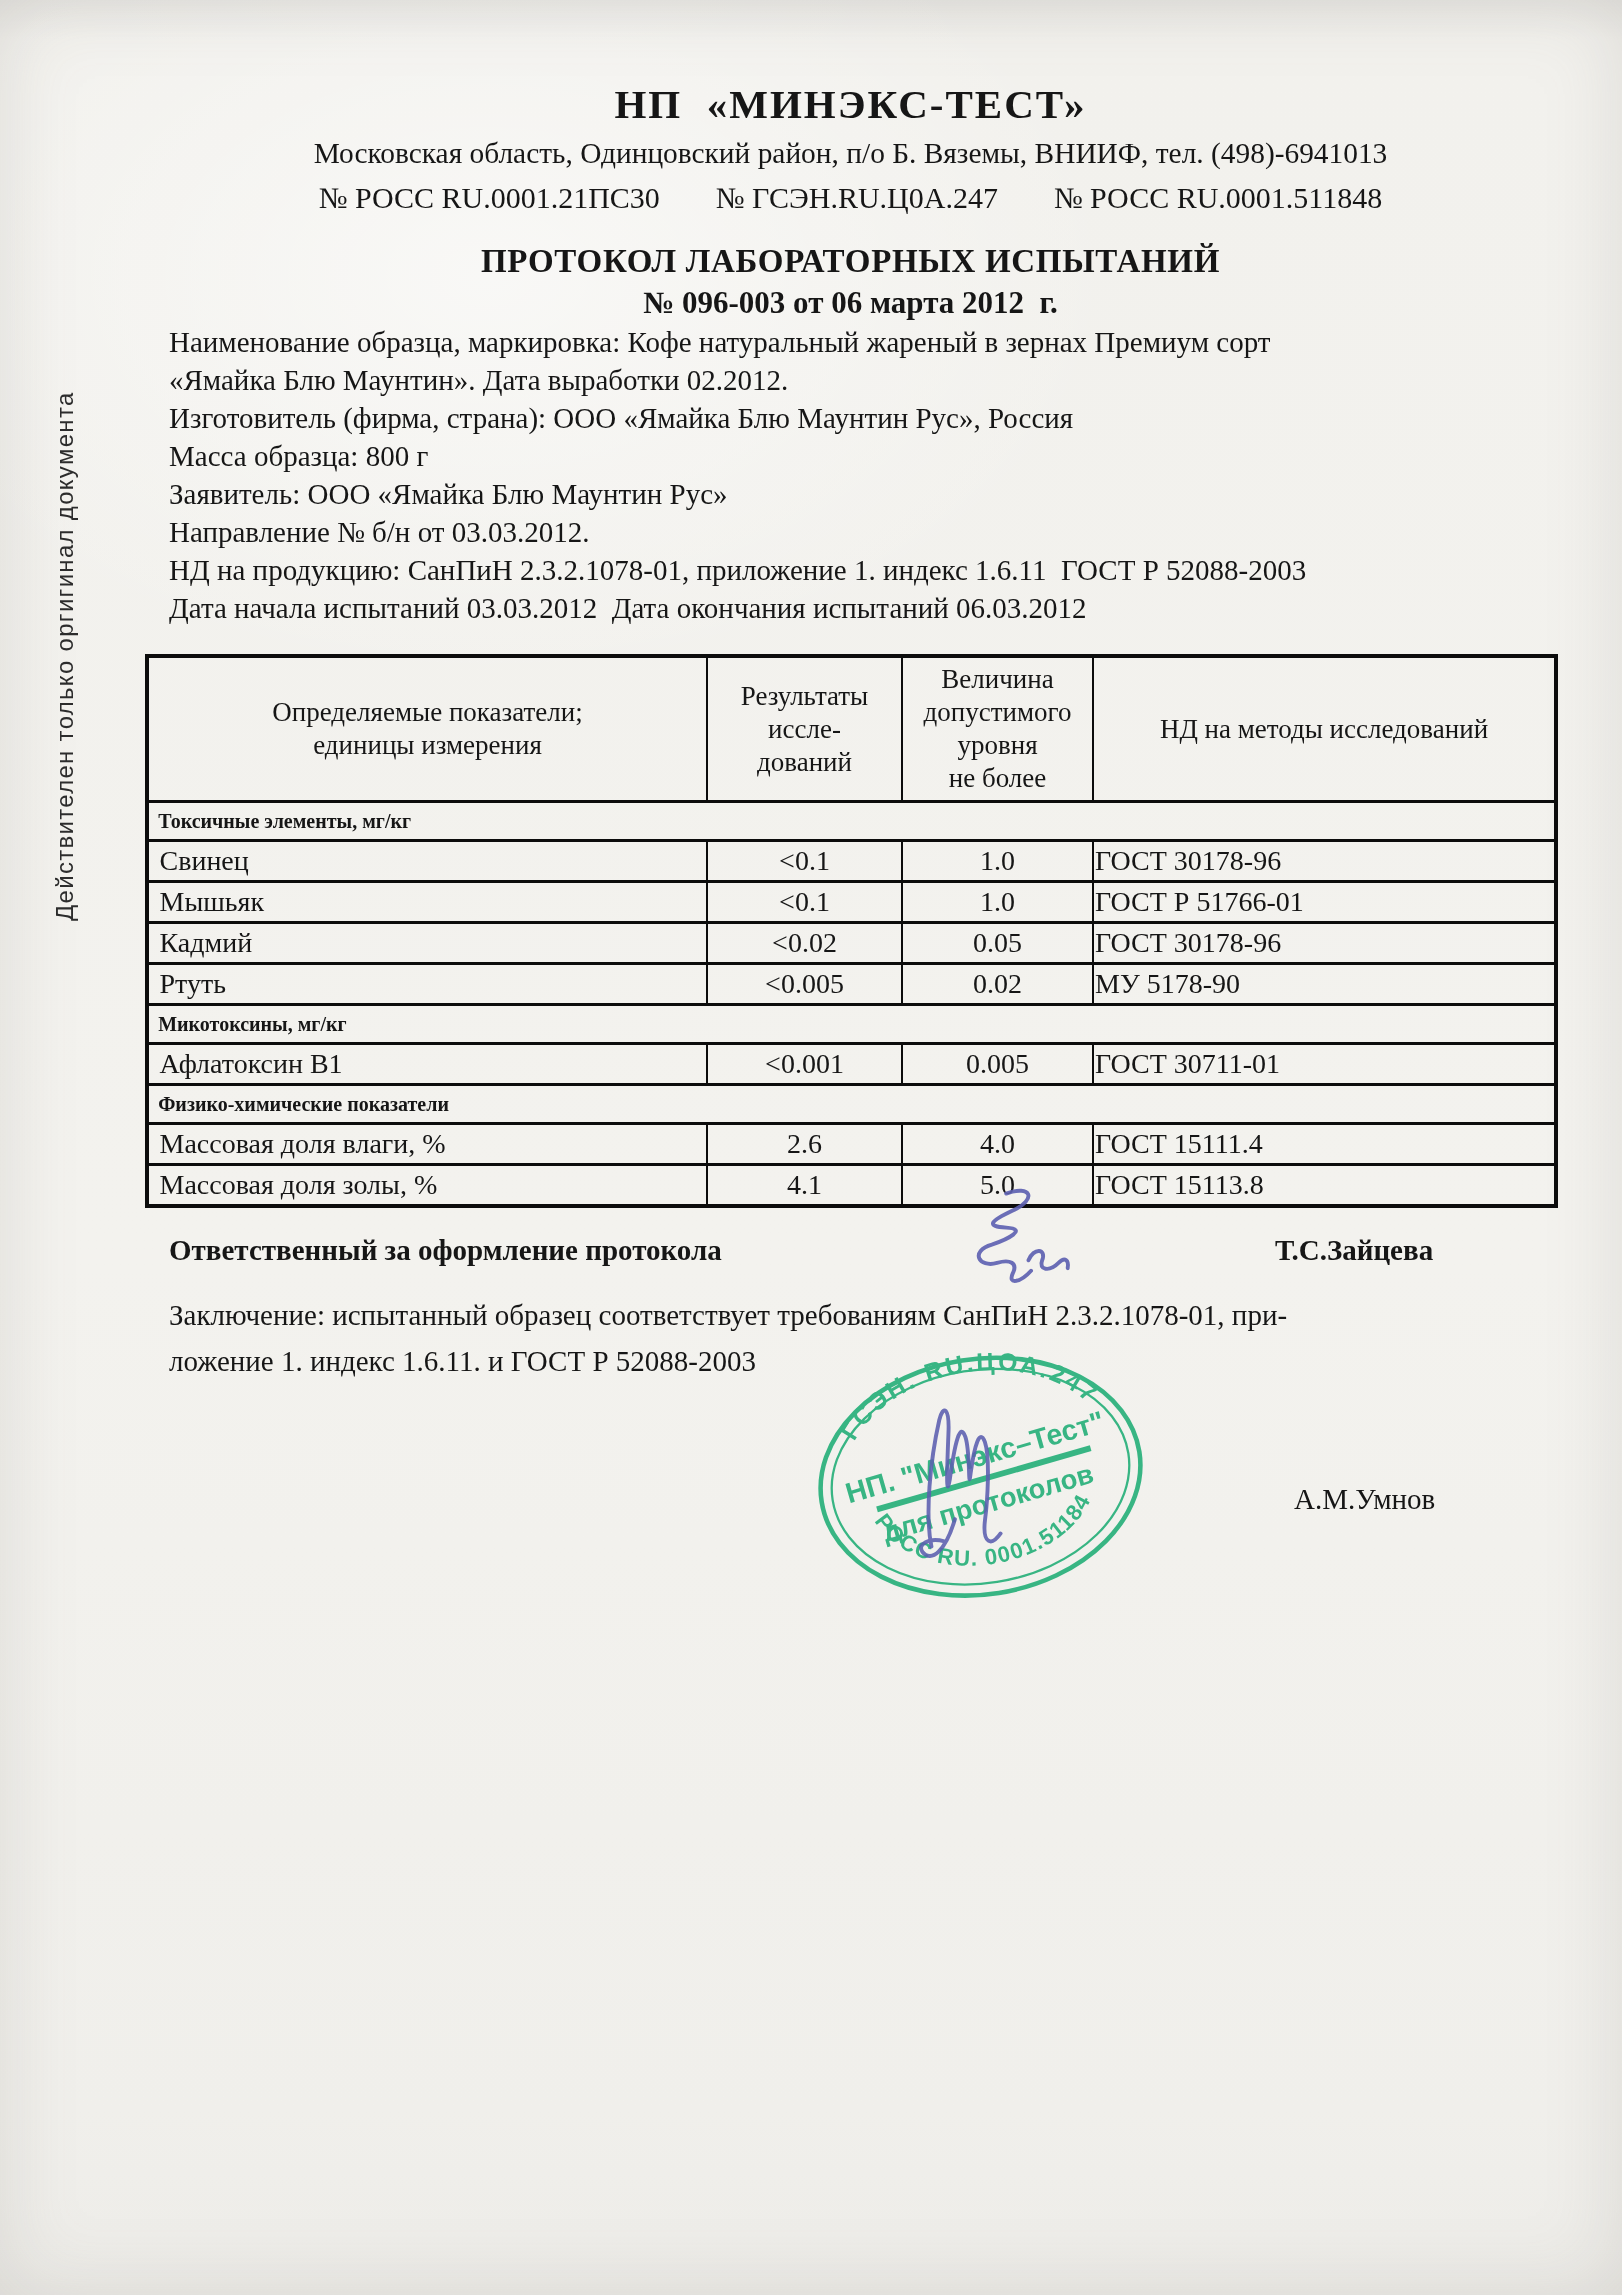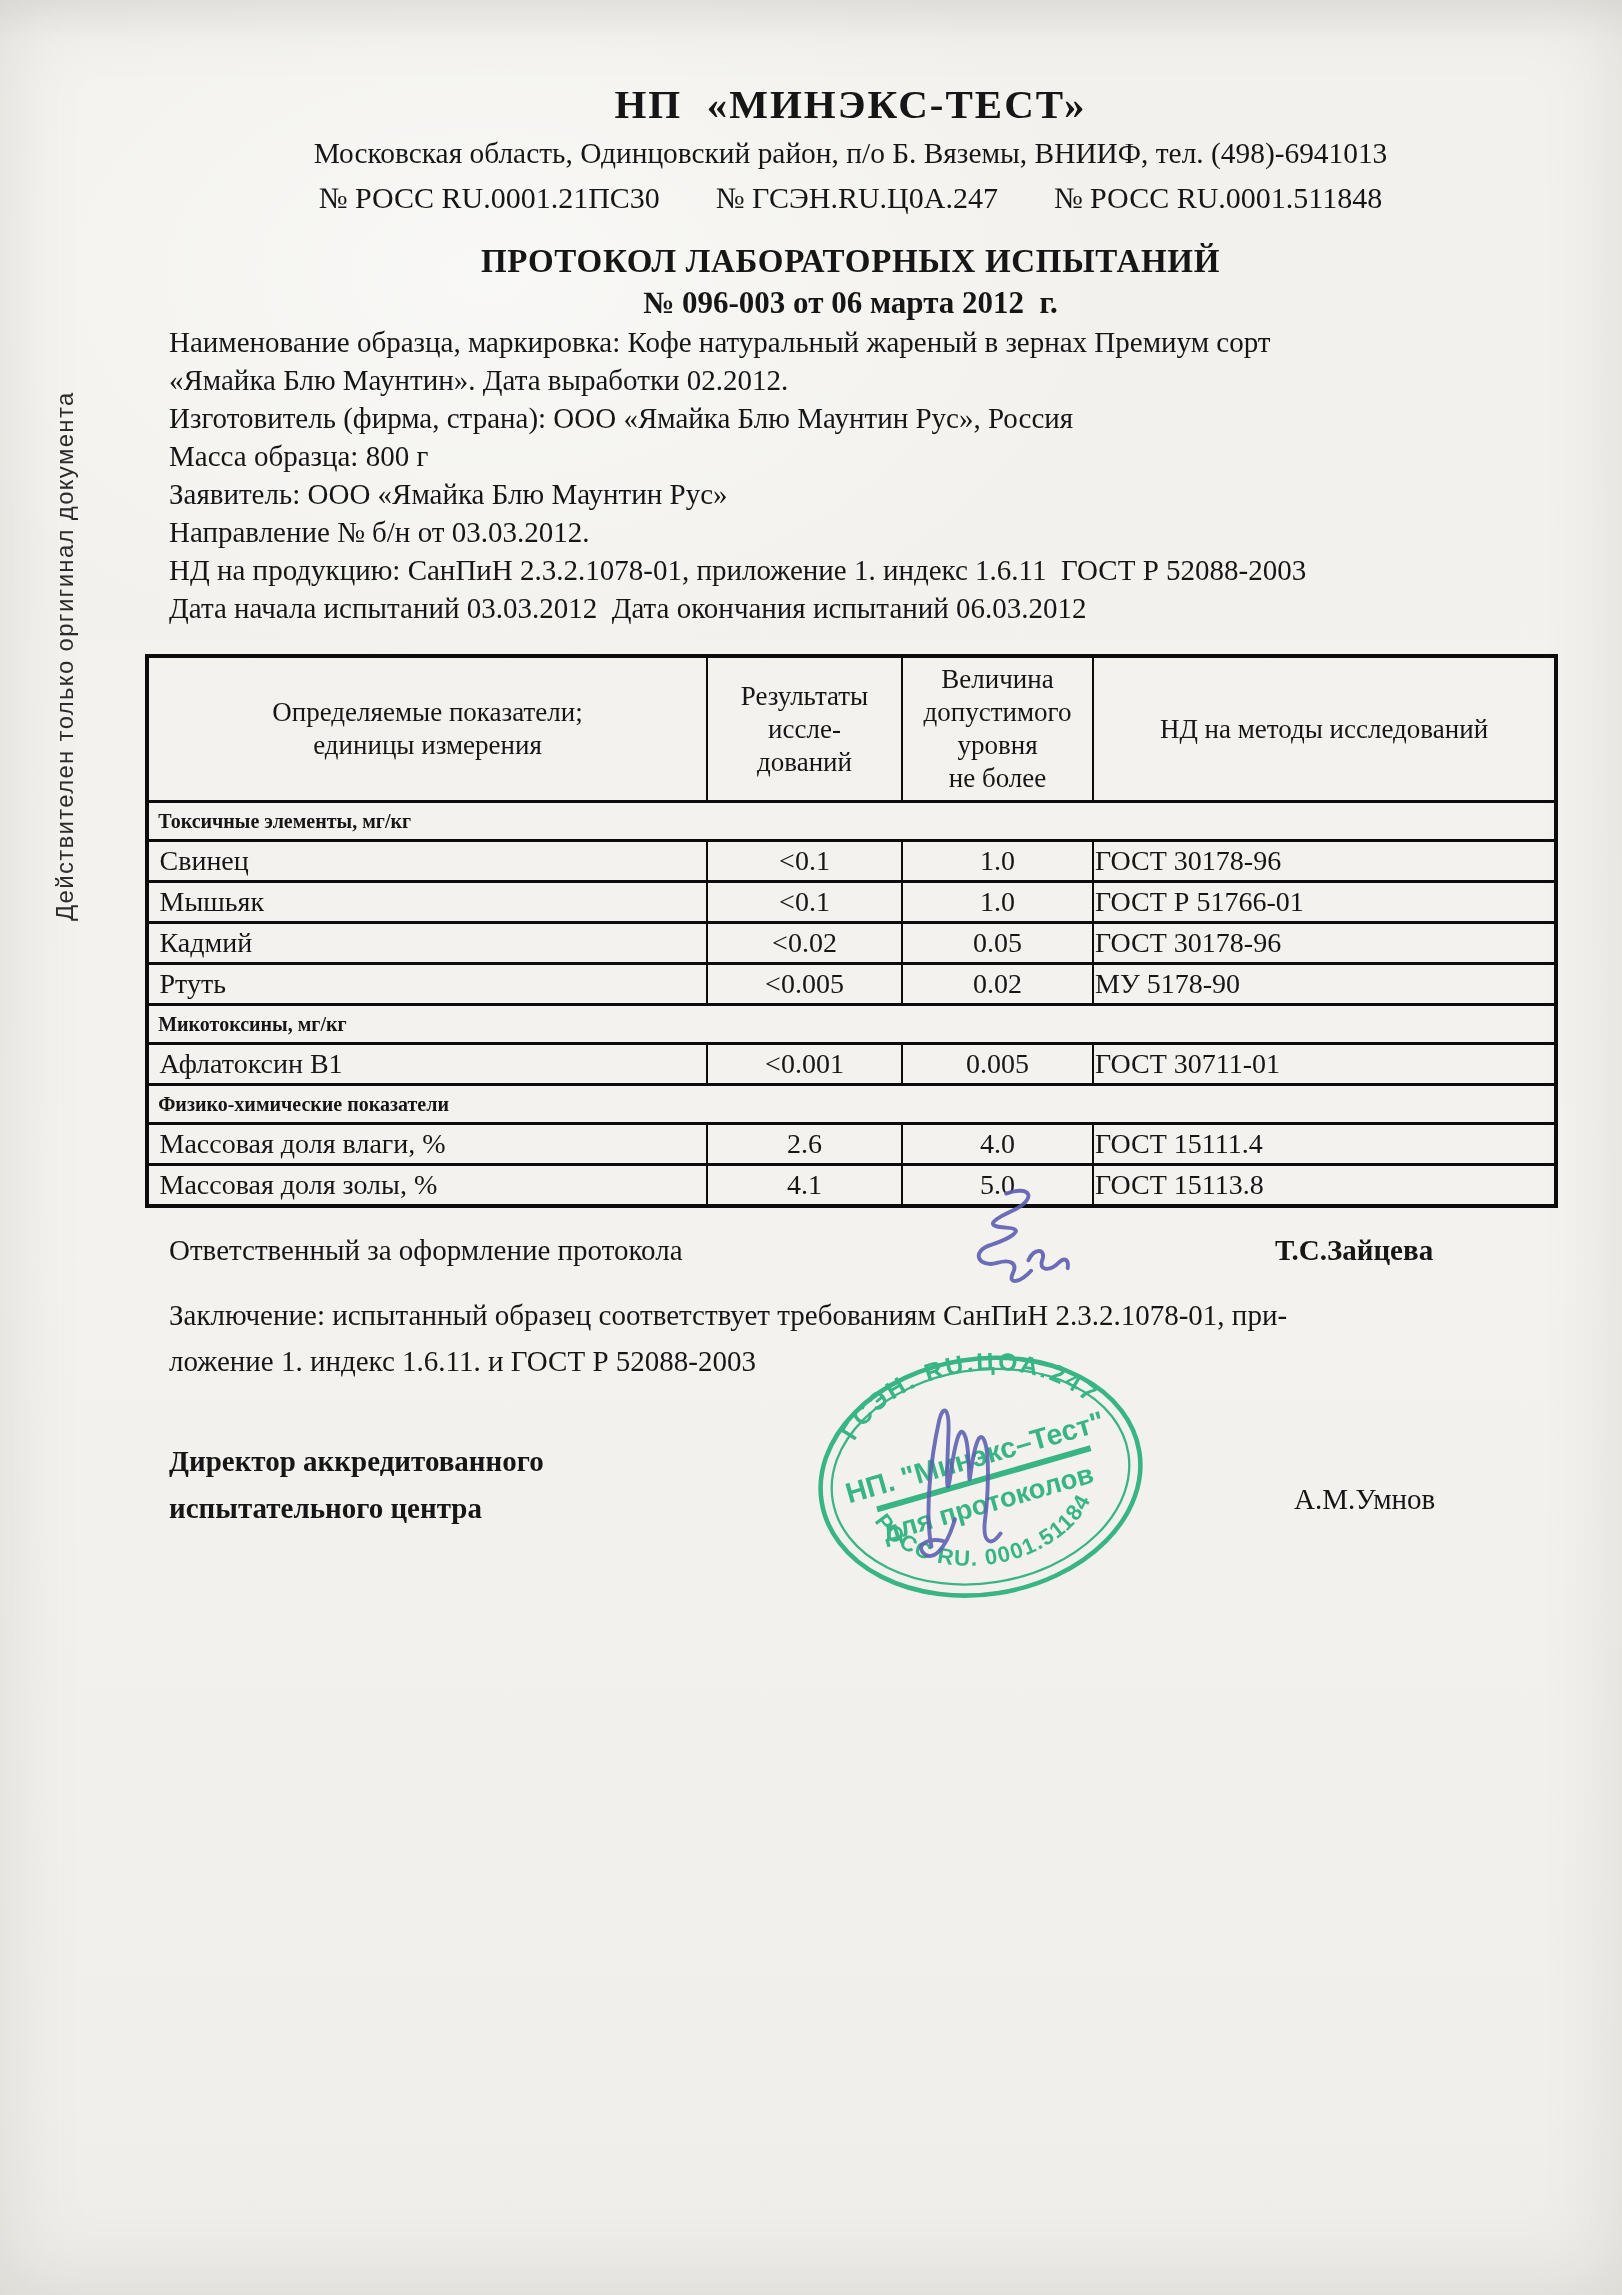--- a/index.html
+++ b/index.html
@@ -63,21 +63,21 @@
   }
   tr.h-header  { height: 128px; }
   tr.h-section { height: 39px; }
   tr.h-data    { height: 41px; }
   td.section-title { font-weight: bold; font-size: 20px; padding-left: 9.2px; text-align: left; }
   td.cell-name   { text-align: left; padding-left: 10.5px; }
   td.cell-num    { text-align: center; }
   td.cell-method { text-align: left; }
 
   
-  .responsible-label { position: absolute; top: 1234px; left: 169px; font-size: 29px; font-weight: normal; }
+  .responsible-label { position: absolute; top: 1234px; left: 169px; font-size: 29px; font-weight: bold; }
   .responsible-name  { position: absolute; top: 1234px; left: 1275px; font-size: 29px; font-weight: bold; }
   .conclusion { position: absolute; top: 1292px; left: 169px; width: 1381px; font-size: 29px; line-height: 46px; }
   .conclusion div { white-space: pre-wrap; }
   .director-label { position: absolute; top: 1438px; left: 169px; font-size: 29px; font-weight: bold; line-height: 47px; }
   .director-name  { position: absolute; top: 1483px; left: 1294px; font-size: 29px; font-weight: normal; }
 
   .sig1-svg  { position: absolute; left: 929px; top: 1183px; }
   .stamp-svg { position: absolute; left: 804px; top: 1347px; }
   .sig2-svg  { position: absolute; left: 891px; top: 1382px; }
 
@@ -199,24 +199,20 @@
     </g>
   </svg>
 
   <div class="responsible-name">Т.С.Зайцева</div>
 
   <section class="conclusion">
     <div>Заключение: испытанный образец соответствует требованиям СанПиН 2.3.2.1078-01, при-</div>
     <div>ложение 1. индекс 1.6.11. и ГОСТ Р 52088-2003</div>
   </section>
 
-  <div class="director-label">
-    <div>Директор аккредитованного</div>
-    <div>испытательного центра</div>
-  </div>
 
   <svg class="stamp-svg" width="353" height="262" viewBox="0 0 540 400">
     <g transform="rotate(-9 270 198)" stroke="#2ab17c" fill="#2ab17c" opacity="0.93">
       <ellipse cx="270" cy="198" rx="246" ry="180" fill="none" stroke-width="7"></ellipse>
       <ellipse cx="270" cy="198" rx="229" ry="163" fill="none" stroke-width="3.5"></ellipse>
       <path id="stampTopArc" d="M 80 246 A 207 150 0 1 1 460 246" fill="none" stroke="none"></path>
       <path id="stampBotArc" d="M 104 250 A 177 127 0 0 0 436 250" fill="none" stroke="none"></path>
       <text class="stamp-text" font-size="38" letter-spacing="4" stroke="none">
         <textPath href="#stampTopArc" startOffset="50%" text-anchor="middle">ГСЭН. RU.ЦОА.247</textPath>
       </text>

